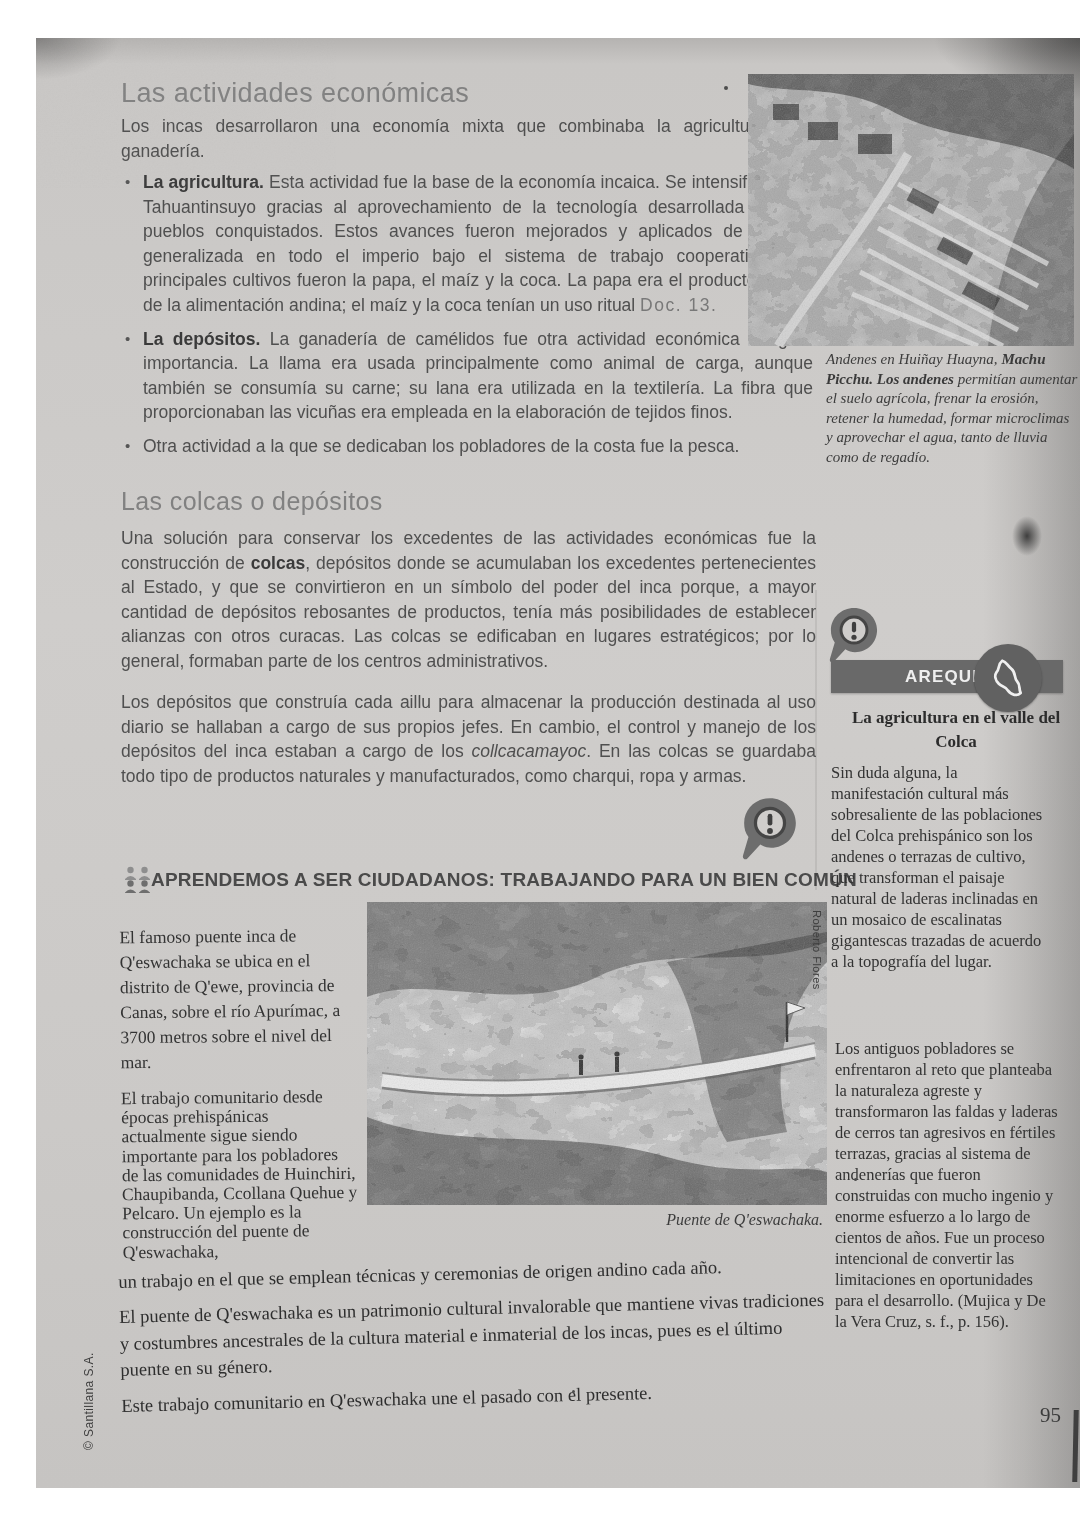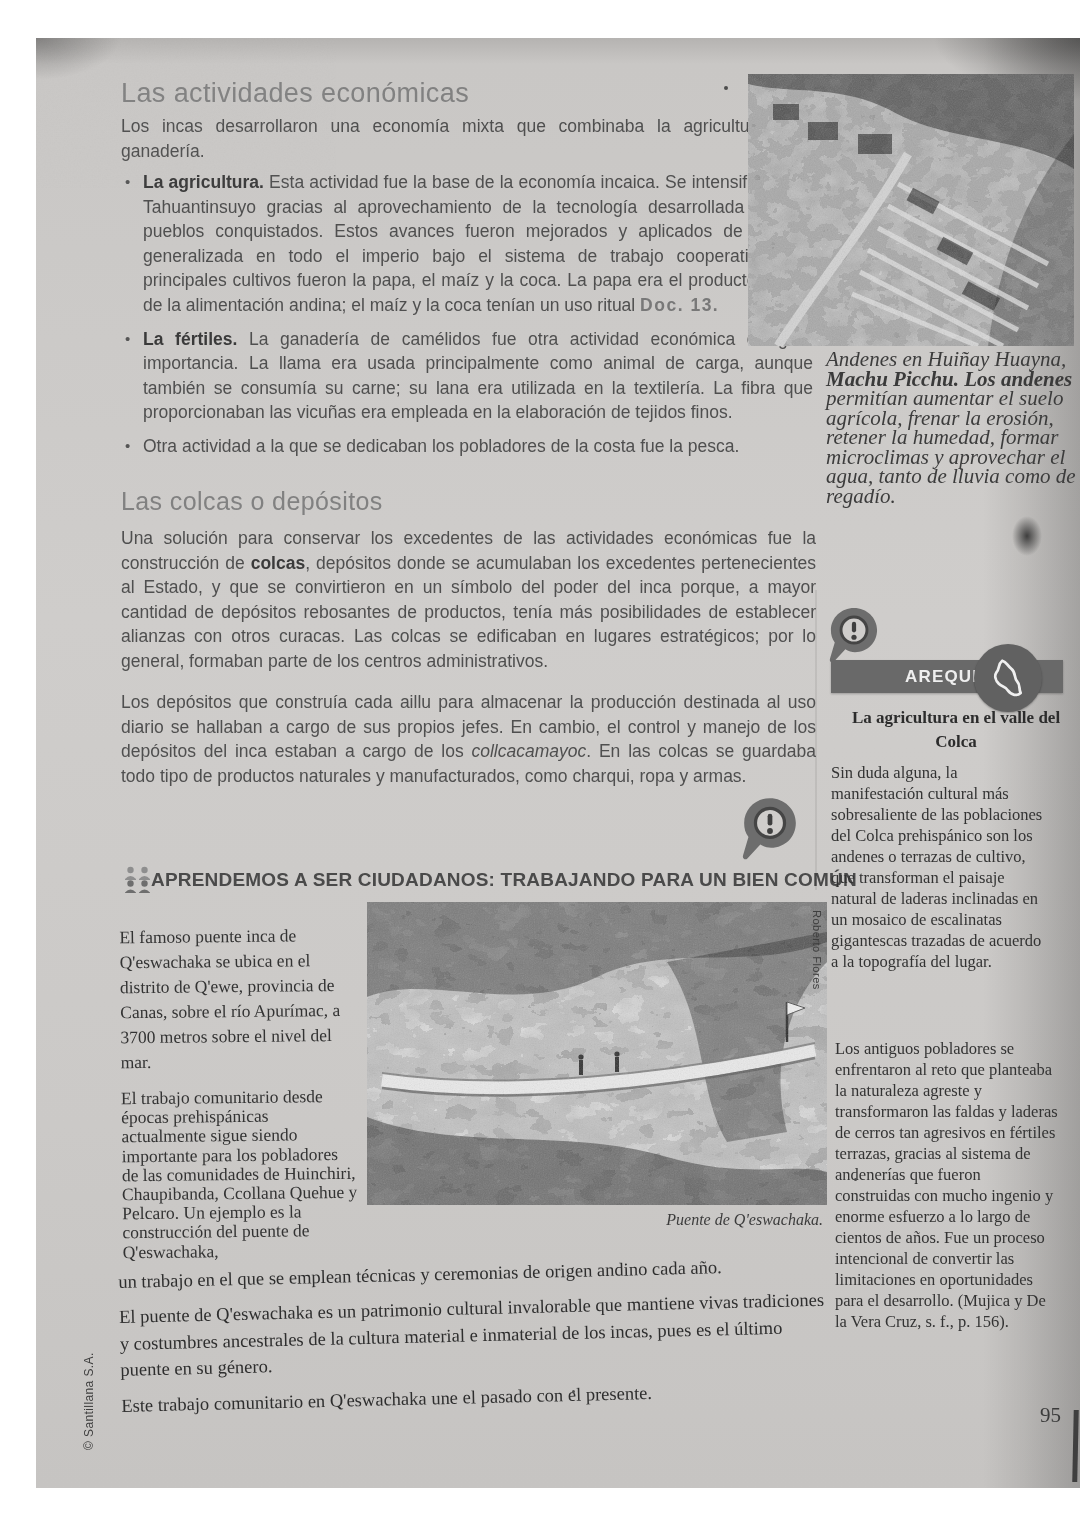--- a/index.html
+++ b/index.html
@@ -29,32 +29,32 @@
     letter-spacing:.4px;font-weight:400;
   }
   .bodytext{
     position:absolute;font-size:17.5px;line-height:24.6px;color:#4f4f4f;
     text-align:justify;
   }
   .bodytext b,.rb{font-weight:700;color:#3a3a3a;}
   .ri{font-style:italic;}
   .bullet{position:relative;padding-left:22px;margin-bottom:9px;}
   .bullet::before{content:"•";position:absolute;left:4px;top:0;color:#555;font-size:15px;}
-  .doc-ref{font-weight:700;color:#787878;letter-spacing:1.5px;}
+  .doc-ref{font-weight:400;color:#787878;letter-spacing:1.5px;}
 
   
   .photo{position:absolute;overflow:hidden;background:#9a9a9a;}
   .photo svg{display:block;width:100%;height:100%;}
   .photo-credit-v{
     position:absolute;writing-mode:vertical-rl;font-size:11px;color:#3e3e3e;
     letter-spacing:.5px;font-family:"Liberation Sans",sans-serif;
   }
   .caption{
     position:absolute;font-family:"Liberation Serif",serif;font-style:italic;
-    font-size:21px;line-height:19.5px;color:#3c3c3c;
+    font-size:15px;line-height:19.5px;color:#3c3c3c;
   }
 
   
   .cit-header{position:absolute;display:flex;align-items:center;}
   .cit-title{font-size:19px;font-weight:600;color:#4a4a4a;letter-spacing:.2px;}
   .cit-col{
     position:absolute;font-family:"Liberation Serif",serif;color:#333;
     transform:rotate(-.6deg);
   }
   .cit-col p.p1{font-size:17.5px;line-height:25px;margin:0 0 14px 0;}
@@ -103,21 +103,21 @@
 
   <div class="h1" style="left:85px;top:40px;">Las actividades económicas</div>
 
   <div class="bodytext" style="left:85px;top:76px;width:692px;">Los incas desarrollaron una economía mixta que combinaba la agricultura y la ganadería.</div>
 
   <div class="bodytext" style="left:85px;top:132px;width:692px;">
     <div class="bullet">
       <b>La agricultura.</b><span> Esta actividad fue la base de la economía incaica. Se intensificó en el Tahuantinsuyo gracias al aprovechamiento de la tecnología desarrollada por los pueblos conquistados. Estos avances fueron mejorados y aplicados de manera generalizada en todo el imperio bajo el sistema de trabajo cooperativo. Los principales cultivos fueron la papa, el maíz y la coca. La papa era el producto básico de la alimentación andina; el maíz y la coca tenían un uso ritual </span><span class="doc-ref">Doc. 13.</span>
     </div>
     <div class="bullet">
-      <b>La fértiles.</b><span> La ganadería de camélidos fue otra actividad económica de gran importancia. La llama era usada principalmente como animal de carga, aunque también se consumía su carne; su lana era utilizada en la textilería. La fibra que proporcionaban las vicuñas era empleada en la elaboración de tejidos finos.</span>
+      <b>La depósitos.</b><span> La ganadería de camélidos fue otra actividad económica de gran importancia. La llama era usada principalmente como animal de carga, aunque también se consumía su carne; su lana era utilizada en la textilería. La fibra que proporcionaban las vicuñas era empleada en la elaboración de tejidos finos.</span>
     </div>
     <div class="bullet">
       <span>Otra actividad a la que se dedicaban los pobladores de la costa fue la pesca.</span>
     </div>
   </div>
 
   <div class="h1" style="left:85px;top:448px;font-size:25px;">Las colcas o depósitos</div>
 
   <div class="bodytext" style="left:85px;top:488px;width:695px;"><span>Una solución para conservar los excedentes de las actividades económicas fue la construcción de </span><span class="rb">colcas</span><span>, depósitos donde se acumulaban los excedentes pertenecientes al Estado, y que se convirtieron en un símbolo del poder del inca porque, a mayor cantidad de depósitos rebosantes de productos, tenía más posibilidades de establecer alianzas con otros curacas. Las colcas se edificaban en lugares estratégicos; por lo general, formaban parte de los centros administrativos.</span></div>
   <div class="bodytext" style="left:85px;top:652px;width:695px;"><span>Los depósitos que construía cada aillu para almacenar la producción destinada al uso diario se hallaban a cargo de sus propios jefes. En cambio, el control y manejo de los depósitos del inca estaban a cargo de los </span><span class="ri">collcacamayoc</span><span>. En las colcas se guardaba todo tipo de productos naturales y manufacturados, como charqui, ropa y armas.</span></div>

